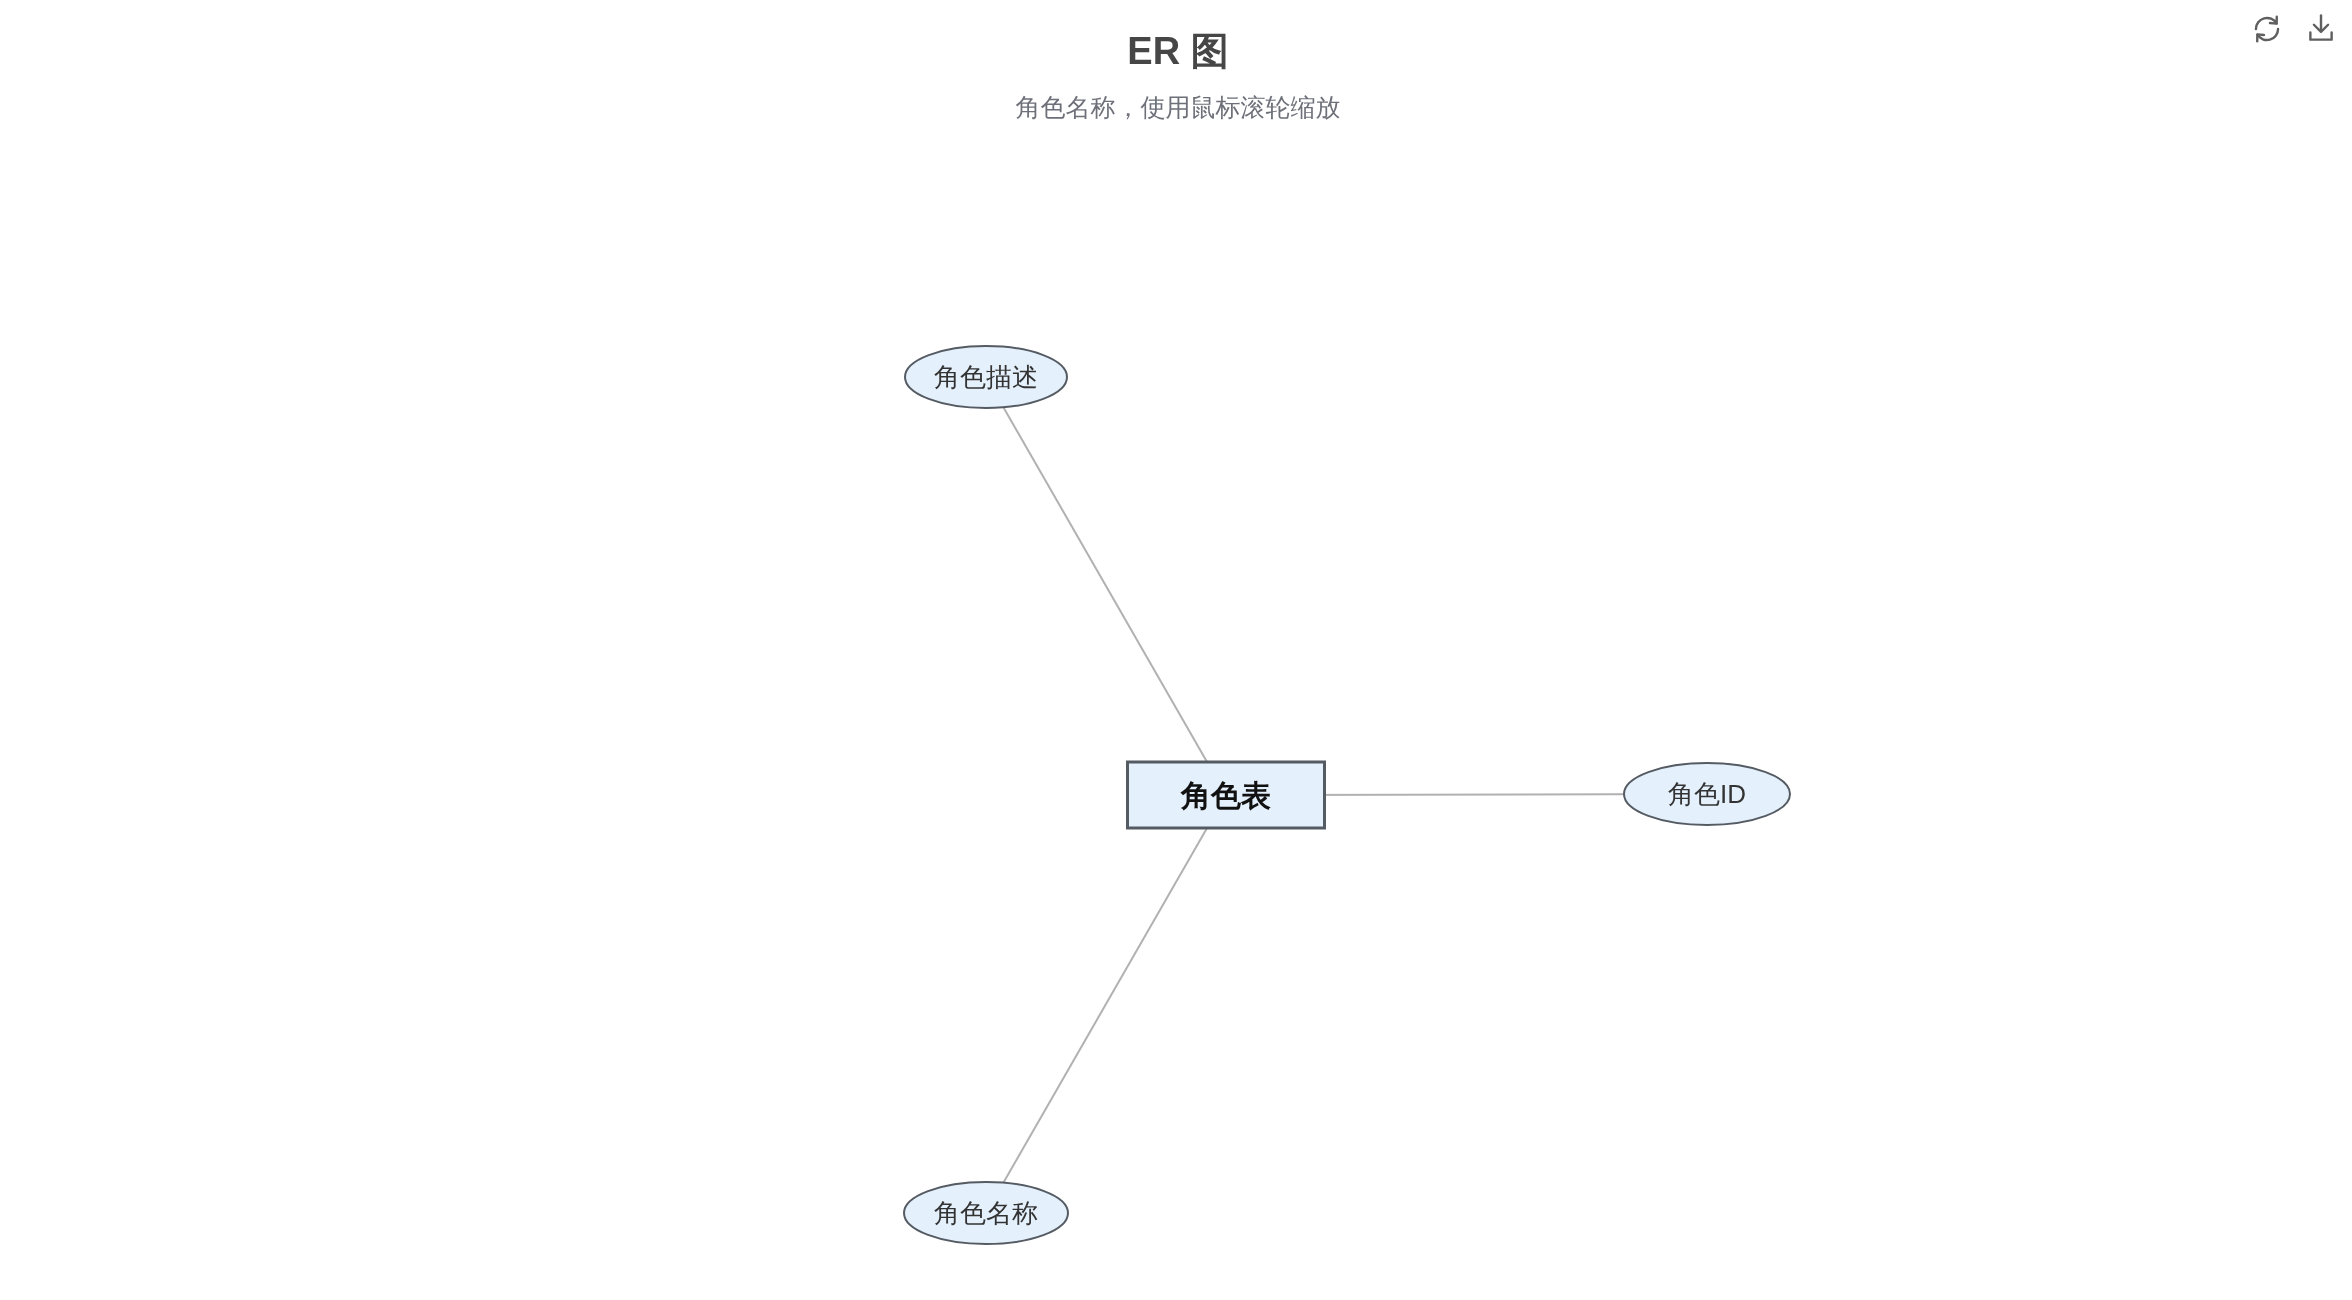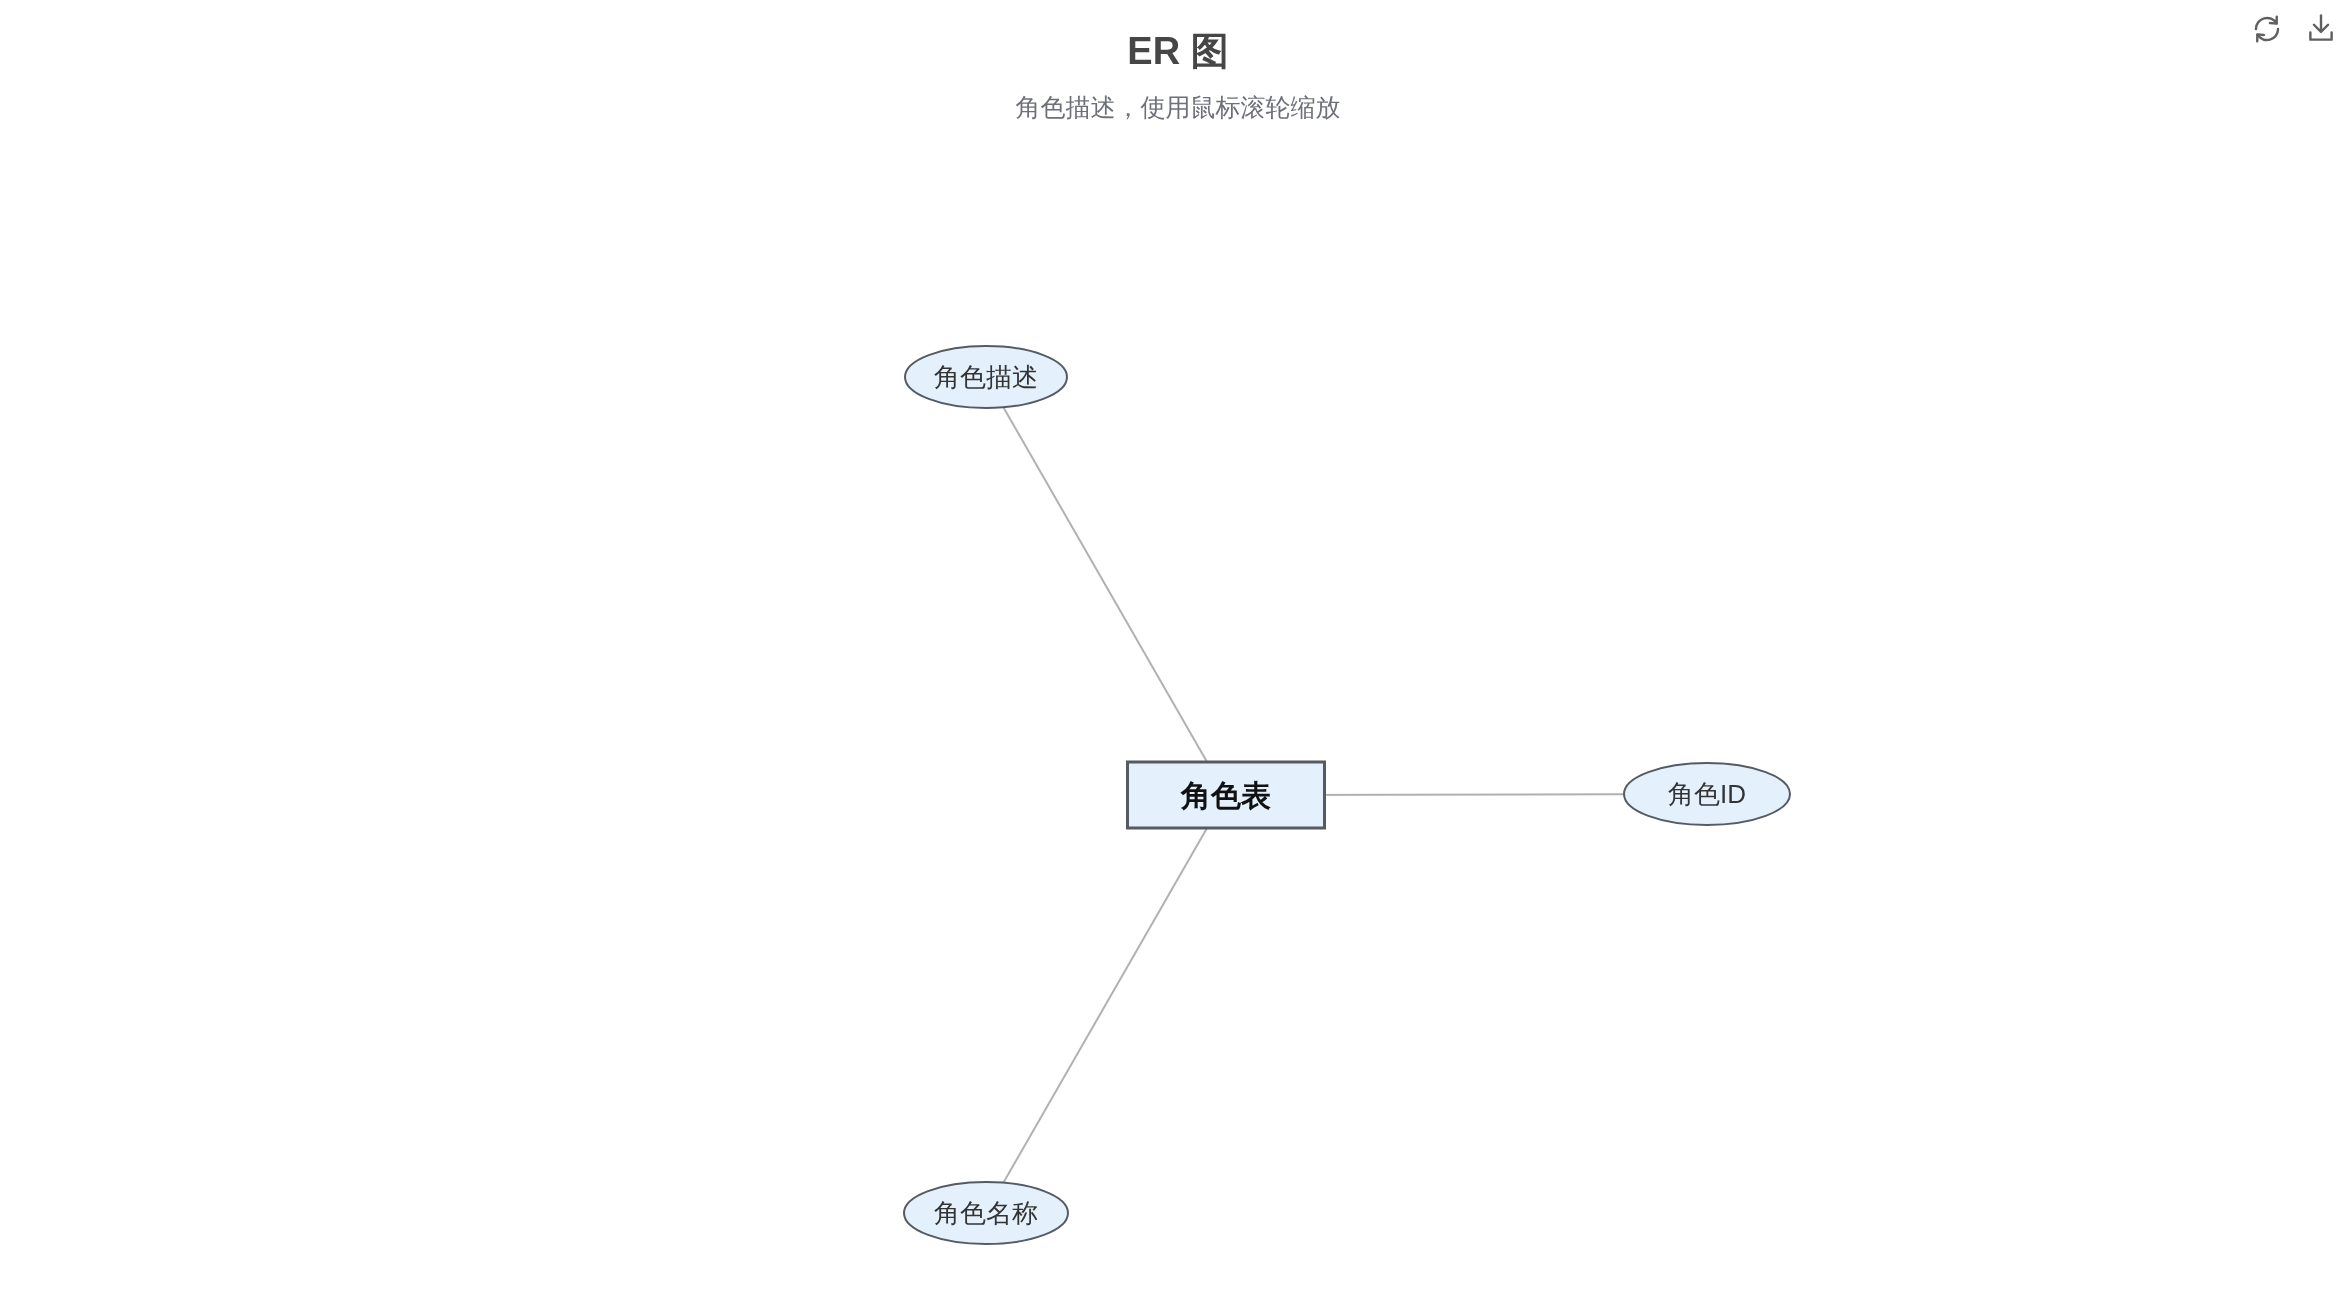--- a/index.html
+++ b/index.html
@@ -80,21 +80,21 @@
         <text x="986" y="1213" dy="0.35em" text-anchor="middle" font-size="26" fill="#333333">角色名称</text>
       </g>
       <g>
         <rect x="1127.5" y="762" width="197" height="66" fill="#e4f0fc" stroke="#555b63" stroke-width="3"></rect>
         <text x="1226" y="795" dy="0.35em" text-anchor="middle" font-size="30" font-weight="bold" fill="#111111">角色表</text>
       </g>
     </svg>
 
   <div class="header">
     <div class="title" style="color: rgb(70, 70, 70);">ER 图</div>
-    <div class="subtitle" style="color: rgb(110, 112, 121);">角色描述，使用鼠标滚轮缩放</div>
+    <div class="subtitle" style="color: rgb(110, 112, 121);">角色名称，使用鼠标滚轮缩放</div>
   </div>
 
   <div class="toolbox">
     <span class="tool" title="">
       <svg viewBox="0 0 24 24" fill="none">
         <g class="icon-stroke" stroke-width="1.7" fill="none" stroke-linecap="round" stroke-linejoin="round" stroke="#5f5f5f">
           <path d="M4.2 12a7.8 7.8 0 0 1 14.5-4"></path>
           <path d="M19.8 12a7.8 7.8 0 0 1-14.5 4"></path>
           <path d="M18.9 3.4l-0.1 4.8-4.7-0.4"></path>
           <path d="M5.1 20.6l0.1-4.8 4.7 0.4"></path>

